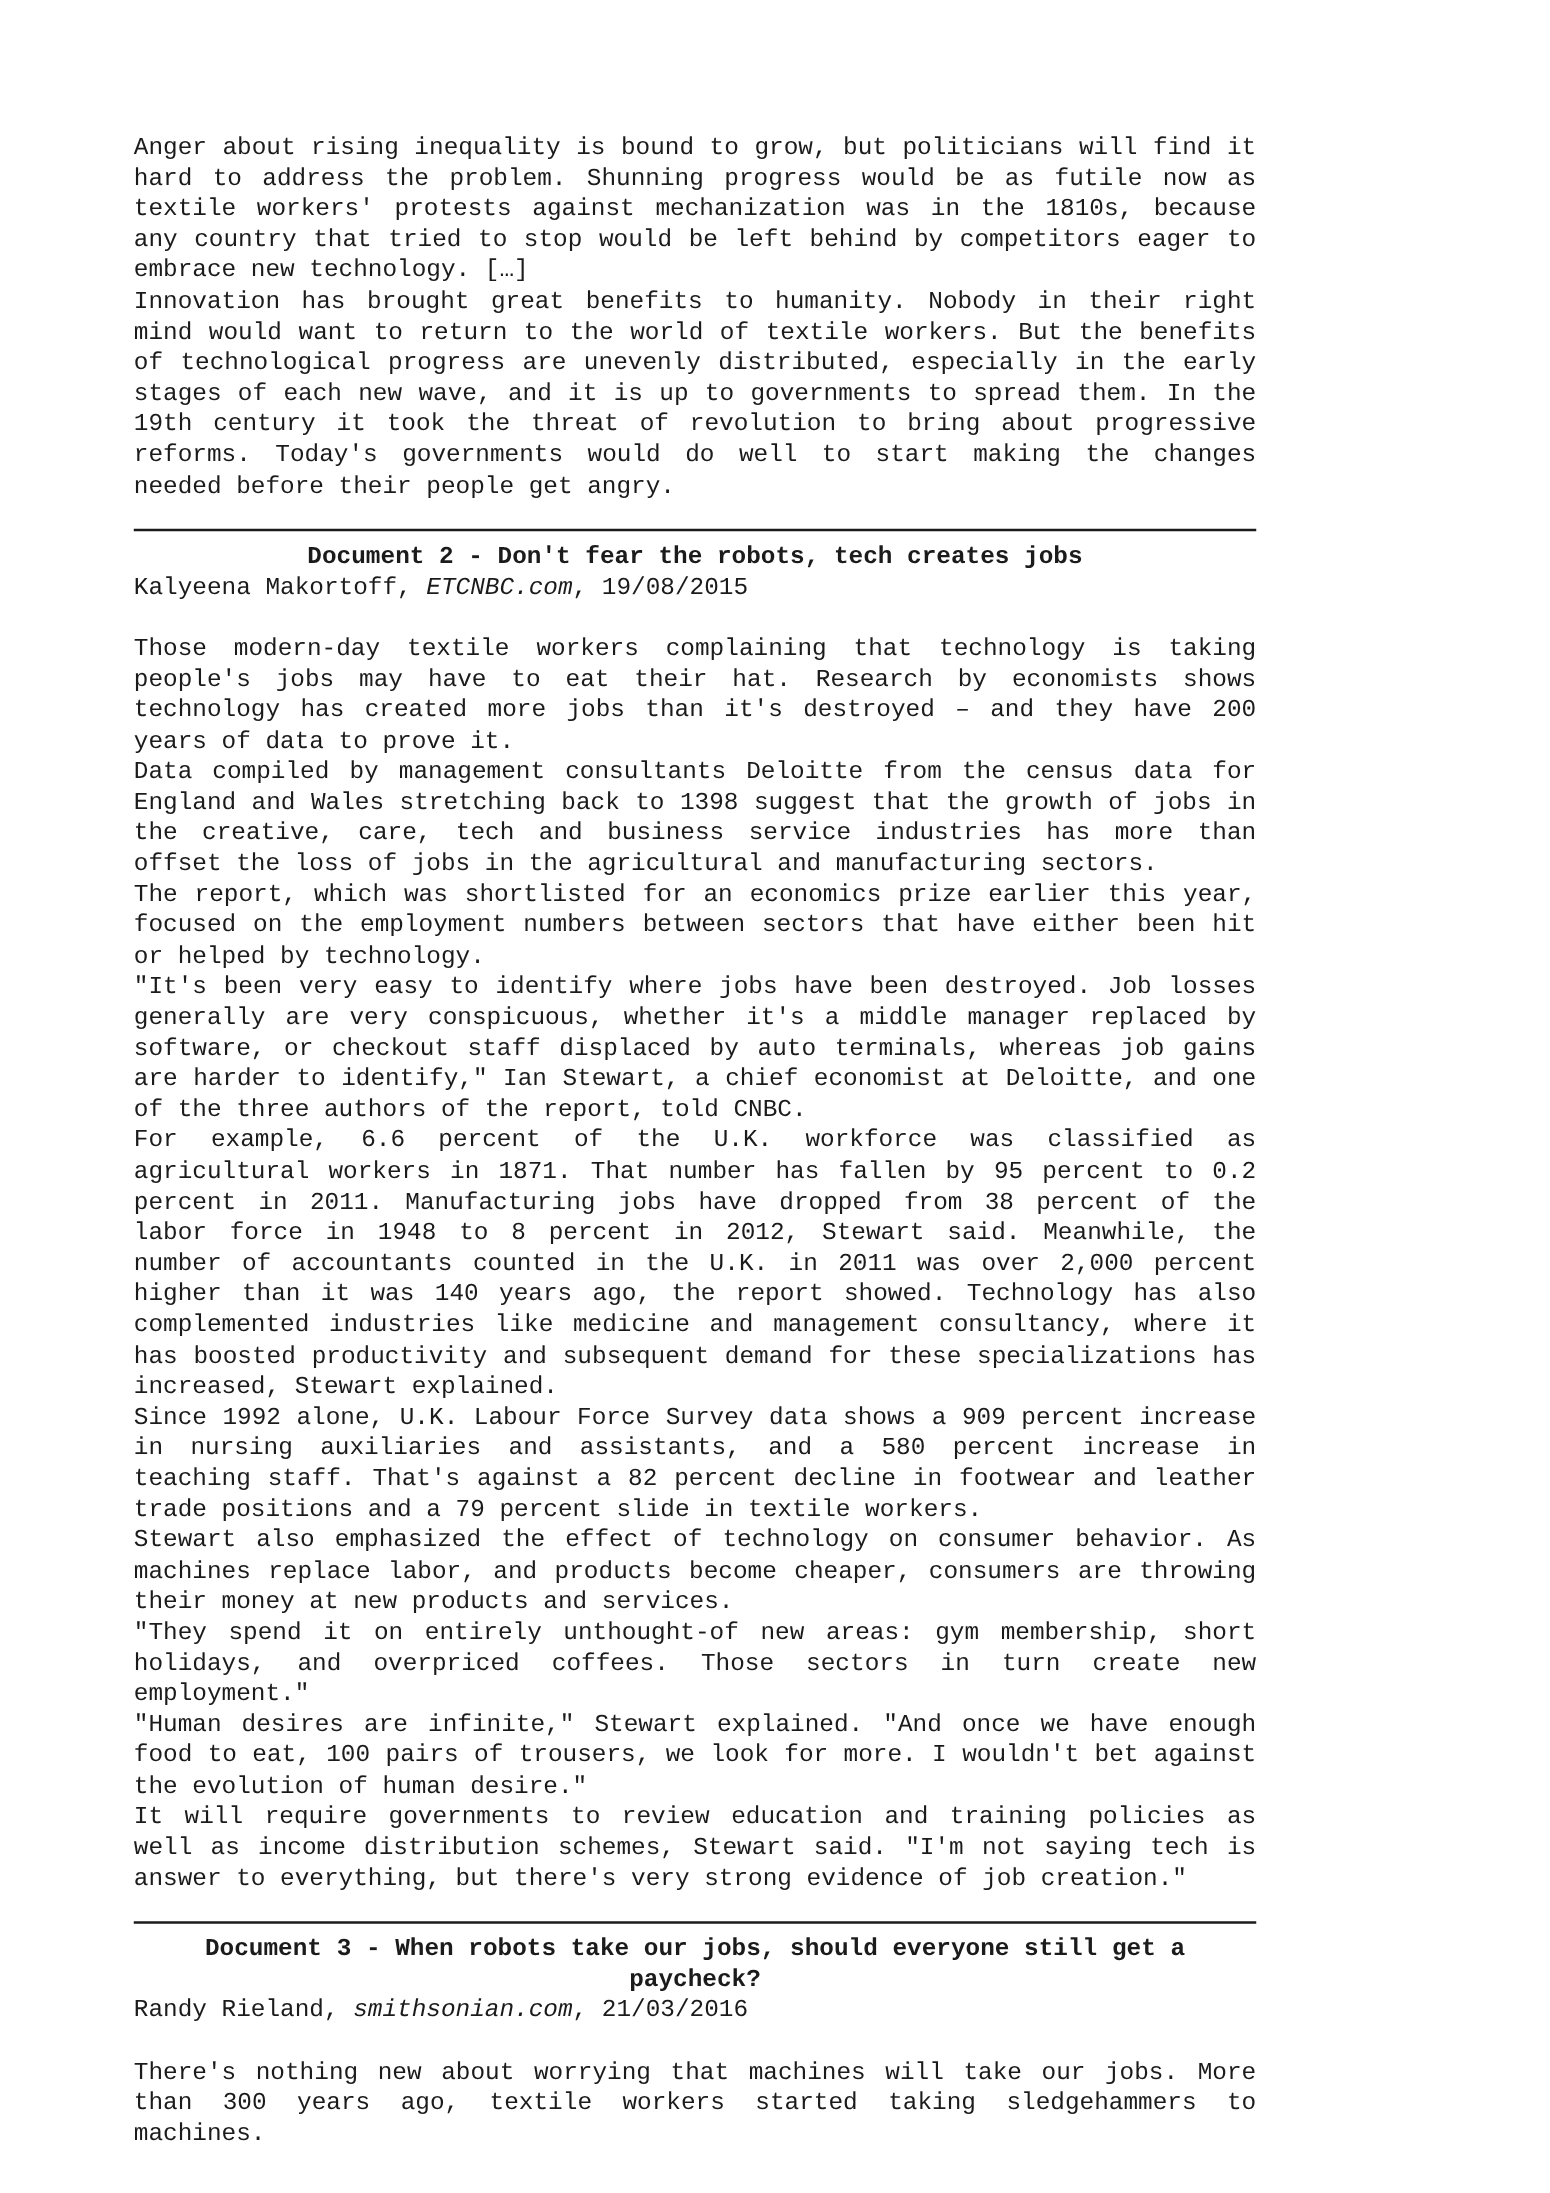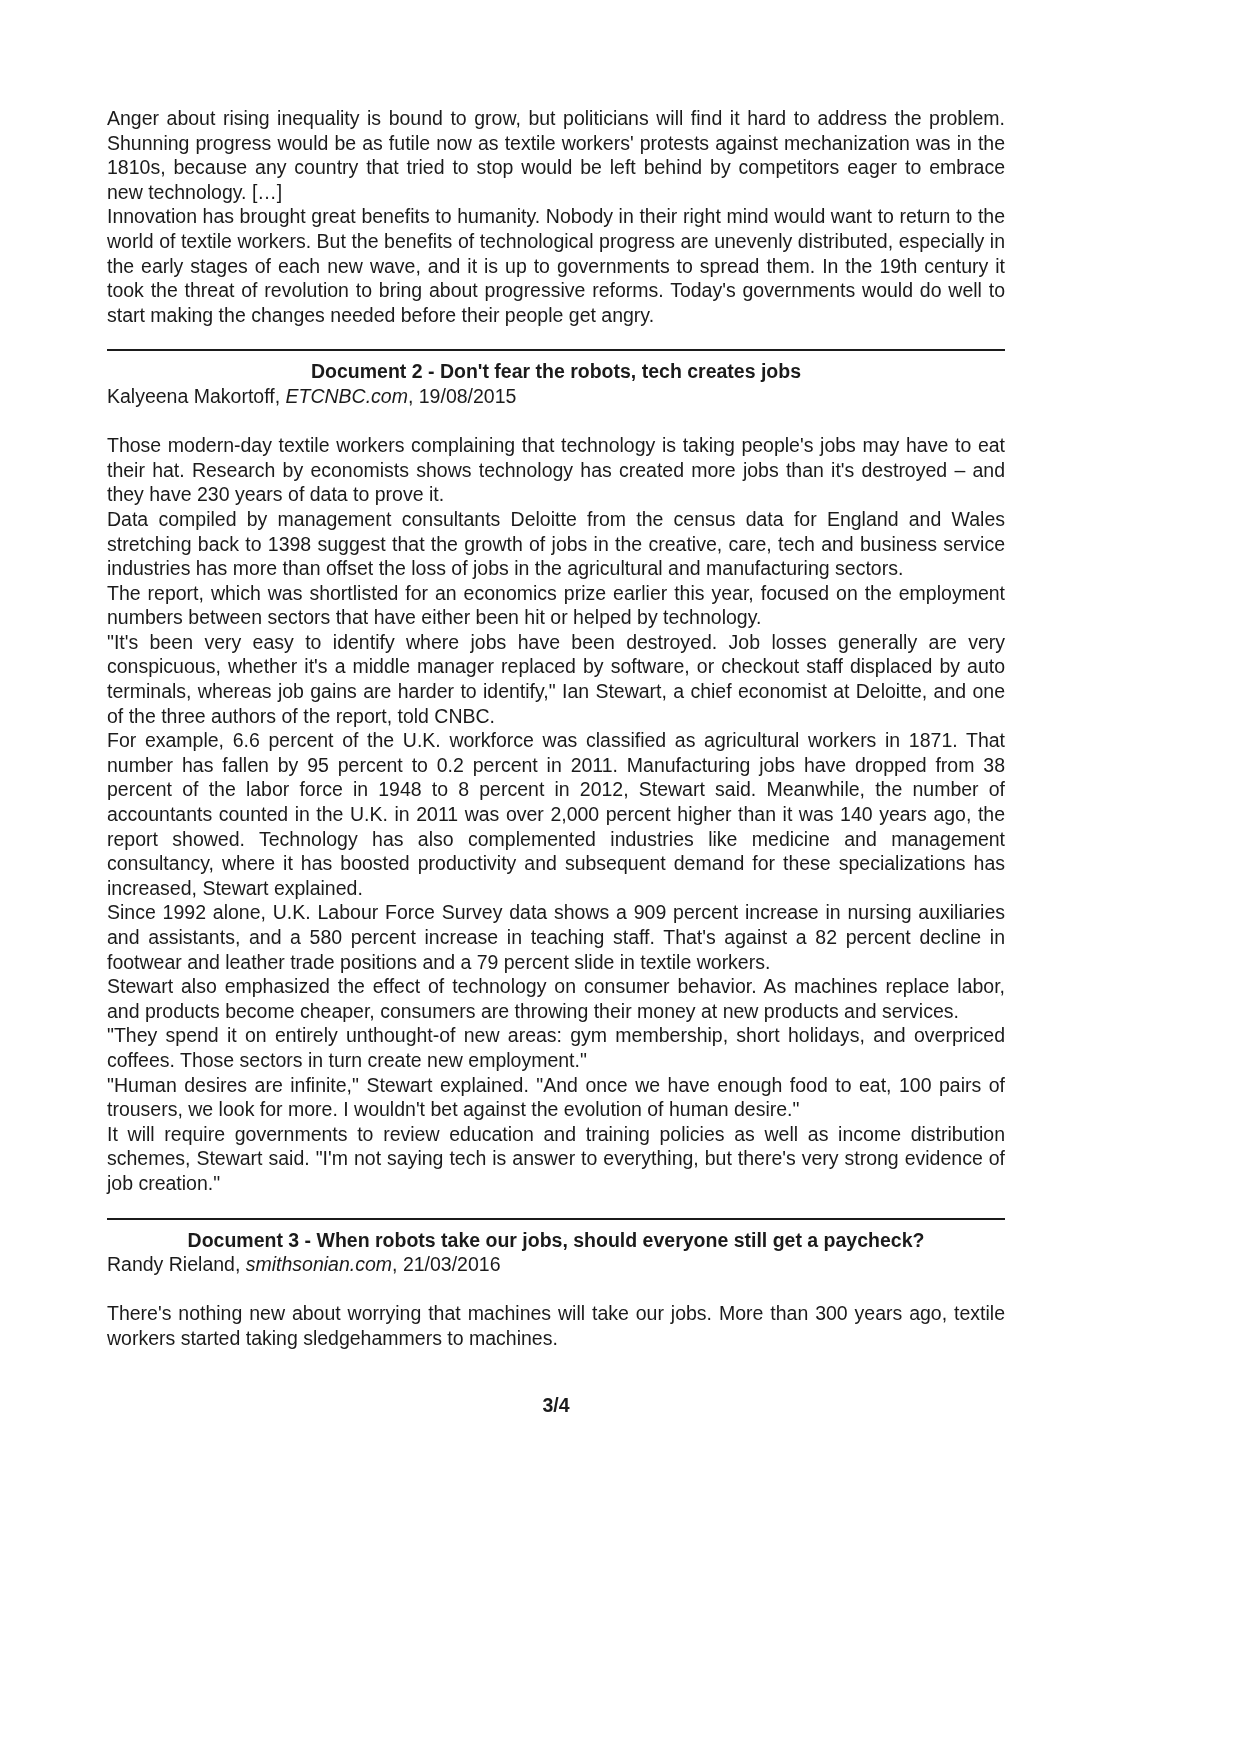--- a/index.html
+++ b/index.html
@@ -4,21 +4,21 @@
 <style>
   * { margin: 0; padding: 0; box-sizing: border-box; }
   html, body { background: #ffffff; }
   .page {
     position: relative;
     width: 1240px;
     height: 1754px;
     margin: 0 auto;
     background: #ffffff;
     color: #1b1b1b;
-    font-family: Liberation Sans, sans-serif;
+    font-family: Liberation Mono, monospace;
     font-size: 19.5px;
     line-height: 24.6px;
     overflow: hidden;
     border-radius: 21px;
   }
   .content {
     padding: 106px 235px 0 107px; 
   }
   p.para {
     text-align: justify;
@@ -52,21 +52,21 @@
 
     <p class="para">Anger about rising inequality is bound to grow, but politicians will find it hard to address the problem. Shunning progress would be as futile now as textile workers' protests against mechanization was in the 1810s, because any country that tried to stop would be left behind by competitors eager to embrace new technology. […]</p>
     <p class="para">Innovation has brought great benefits to humanity. Nobody in their right mind would want to return to the world of textile workers. But the benefits of technological progress are unevenly distributed, especially in the early stages of each new wave, and it is up to governments to spread them. In the 19th century it took the threat of revolution to bring about progressive reforms. Today's governments would do well to start making the changes needed before their people get angry.</p>
 
     <hr class="divider">
     <h2 class="doc-title">Document 2 - Don't fear the robots, tech creates jobs</h2>
     <p class="byline"><span>Kalyeena Makortoff, </span><span class="source">ETCNBC.com</span><span>, 19/08/2015</span></p>
 
     <div class="blank-line"></div>
 
-    <p class="para">Those modern-day textile workers complaining that technology is taking people's jobs may have to eat their hat. Research by economists shows technology has created more jobs than it's destroyed – and they have 230 years of data to prove it.</p>
+    <p class="para">Those modern-day textile workers complaining that technology is taking people's jobs may have to eat their hat. Research by economists shows technology has created more jobs than it's destroyed – and they have 200 years of data to prove it.</p>
     <p class="para">Data compiled by management consultants Deloitte from the census data for England and Wales stretching back to 1398 suggest that the growth of jobs in the creative, care, tech and business service industries has more than offset the loss of jobs in the agricultural and manufacturing sectors.</p>
     <p class="para">The report, which was shortlisted for an economics prize earlier this year, focused on the employment numbers between sectors that have either been hit or helped by technology.</p>
     <p class="para">"It's been very easy to identify where jobs have been destroyed. Job losses generally are very conspicuous, whether it's a middle manager replaced by software, or checkout staff displaced by auto terminals, whereas job gains are harder to identify," Ian Stewart, a chief economist at Deloitte, and one of the three authors of the report, told CNBC.</p>
     <p class="para">For example, 6.6 percent of the U.K. workforce was classified as agricultural workers in 1871. That number has fallen by 95 percent to 0.2 percent in 2011. Manufacturing jobs have dropped from 38 percent of the labor force in 1948 to 8 percent in 2012, Stewart said. Meanwhile, the number of accountants counted in the U.K. in 2011 was over 2,000 percent higher than it was 140 years ago, the report showed. Technology has also complemented industries like medicine and management consultancy, where it has boosted productivity and subsequent demand for these specializations has increased, Stewart explained.</p>
     <p class="para">Since 1992 alone, U.K. Labour Force Survey data shows a 909 percent increase in nursing auxiliaries and assistants, and a 580 percent increase in teaching staff. That's against a 82 percent decline in footwear and leather trade positions and a 79 percent slide in textile workers.</p>
     <p class="para">Stewart also emphasized the effect of technology on consumer behavior. As machines replace labor, and products become cheaper, consumers are throwing their money at new products and services.</p>
     <p class="para">"They spend it on entirely unthought-of new areas: gym membership, short holidays, and overpriced coffees. Those sectors in turn create new employment."</p>
     <p class="para">"Human desires are infinite," Stewart explained. "And once we have enough food to eat, 100 pairs of trousers, we look for more. I wouldn't bet against the evolution of human desire."</p>
     <p class="para">It will require governments to review education and training policies as well as income distribution schemes, Stewart said. "I'm not saying tech is answer to everything, but there's very strong evidence of job creation."</p>
 

